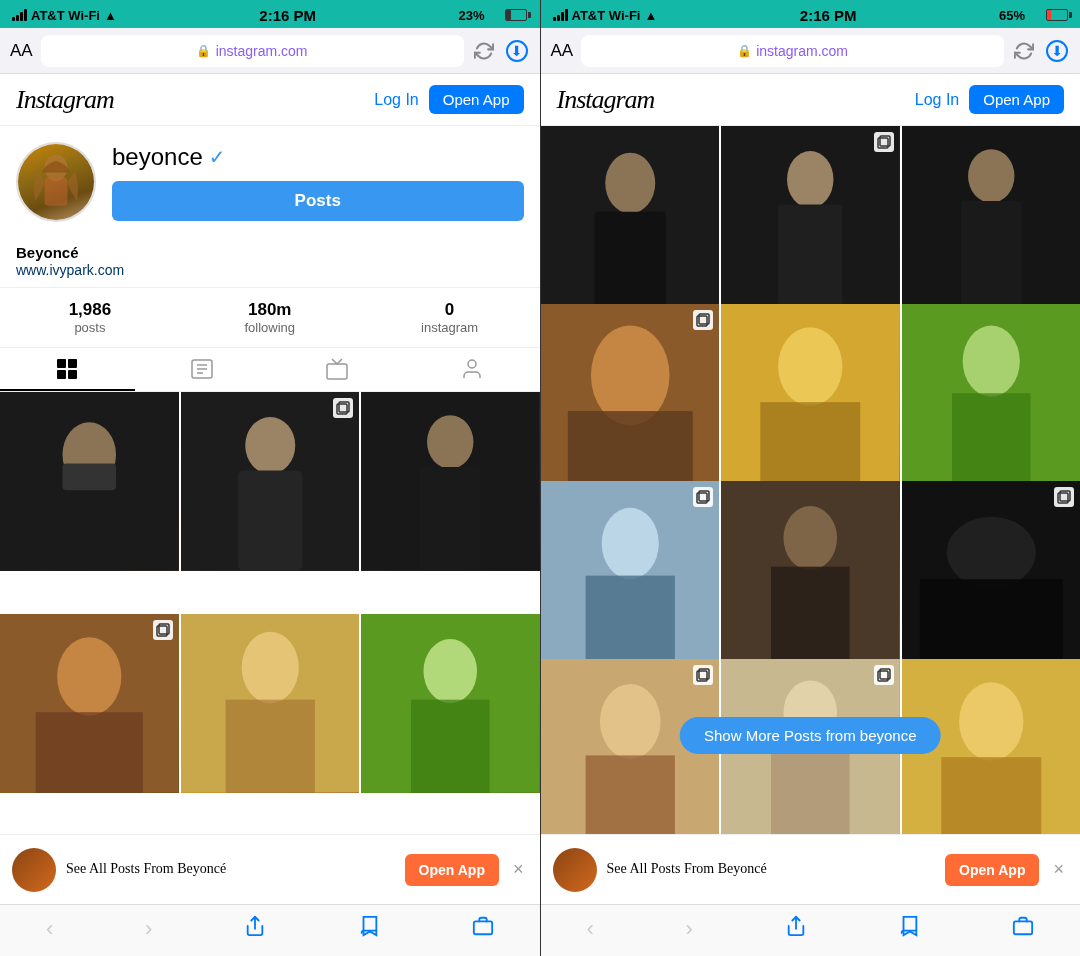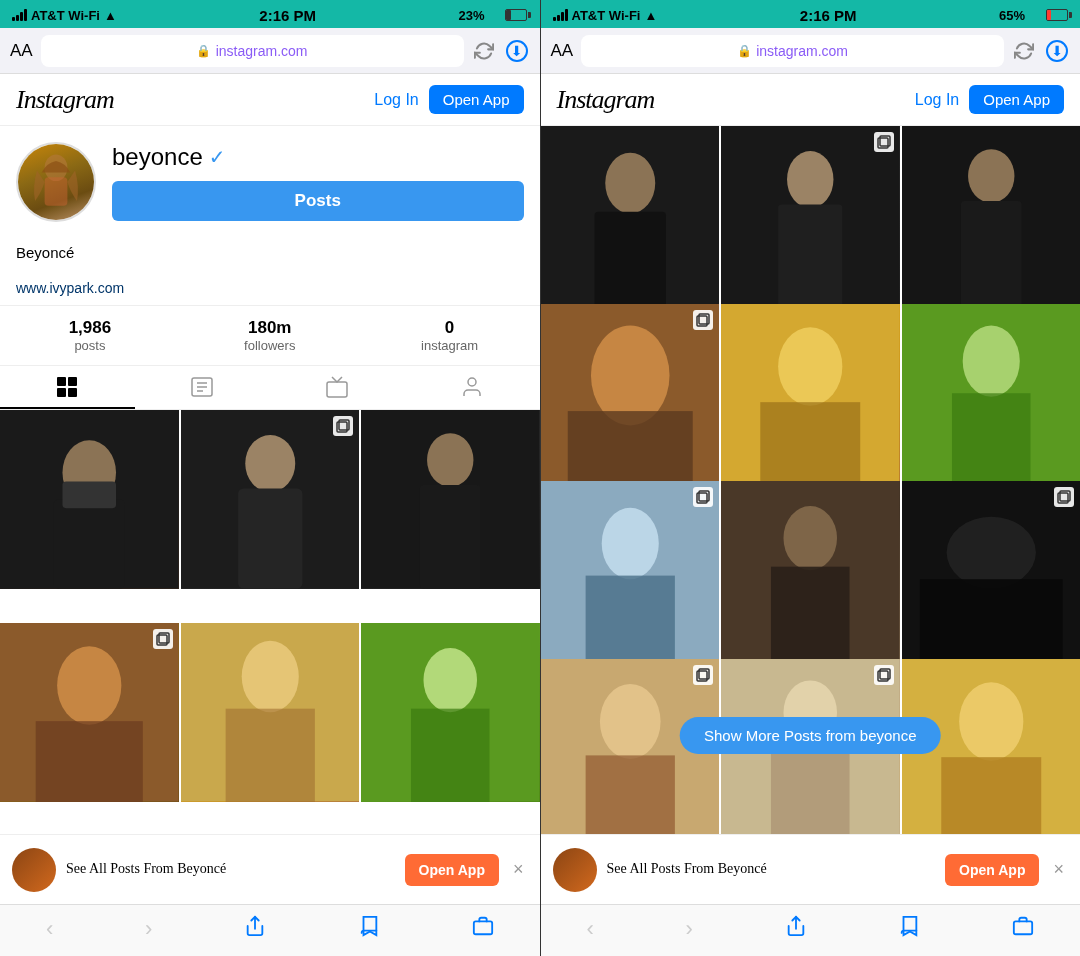--- a/index.html
+++ b/index.html
@@ -261,23 +261,23 @@
       font-weight: 600;
       cursor: pointer;
       display: block;
     }
 
     .profile-bio {
       padding: 0 16px 8px;
     }
 
     .bio-name {
-      font-weight: 400;
+      font-weight: 700;
       font-size: 15px;
-      margin-bottom: 18px;
+      margin-bottom: 0;
     }
 
     .bio-link {
       color: #003569;
       font-size: 14px;
       text-decoration: none;
     }
 
     
     .stats-row {
@@ -566,21 +566,21 @@
       <a class="bio-link">www.ivypark.com</a>
     </div>
 
     <div class="stats-row">
       <div class="stat-item">
         <span class="stat-number">1,986</span>
         <span class="stat-label">posts</span>
       </div>
       <div class="stat-item">
         <span class="stat-number">180m</span>
-        <span class="stat-label">followers</span>
+        <span class="stat-label">following</span>
       </div>
       <div class="stat-item">
         <span class="stat-number">0</span>
         <span class="stat-label">instagram</span>
       </div>
     </div>
 
     <div class="tab-bar">
       <div class="tab-item active">
         <svg width="24" height="24" viewBox="0 0 24 24" fill="#000">

